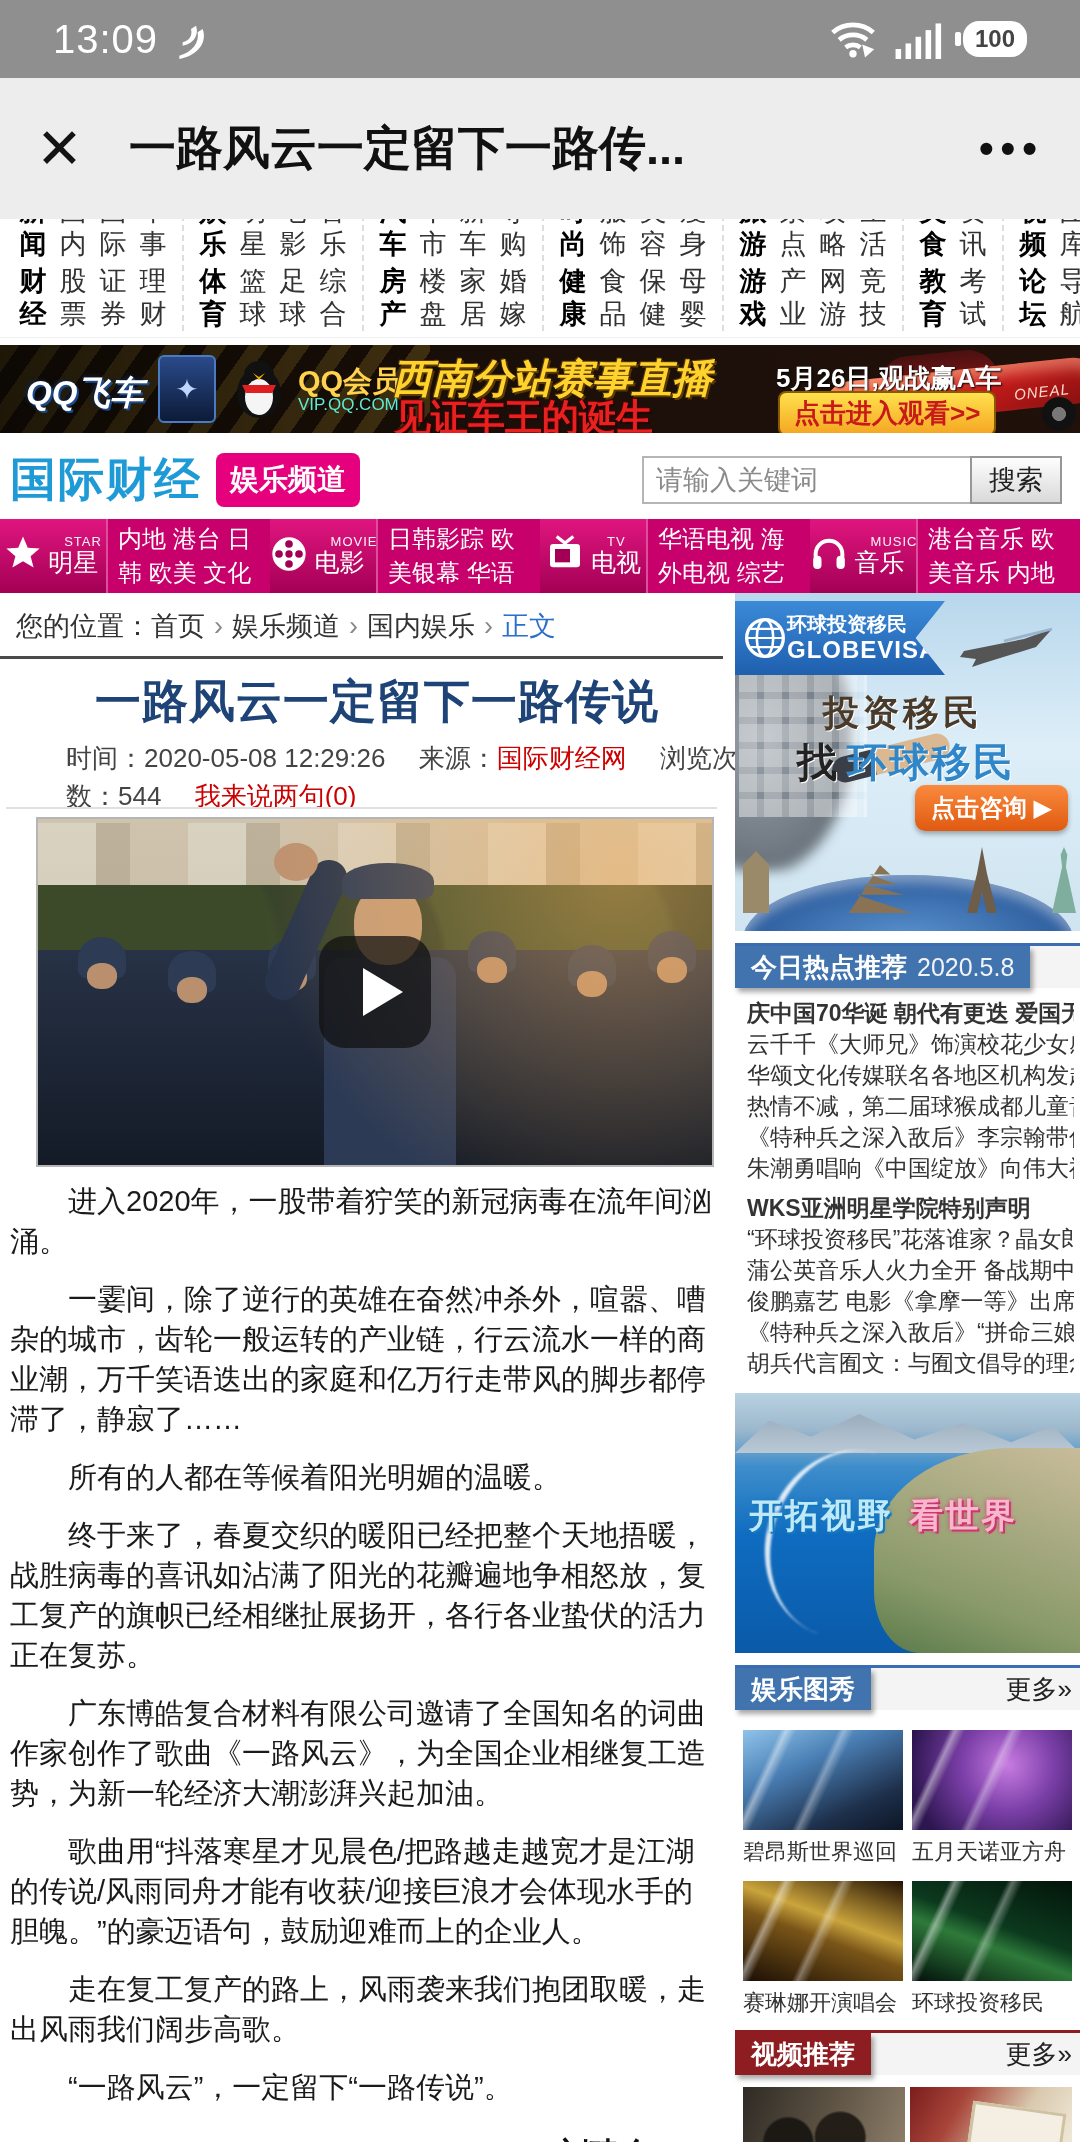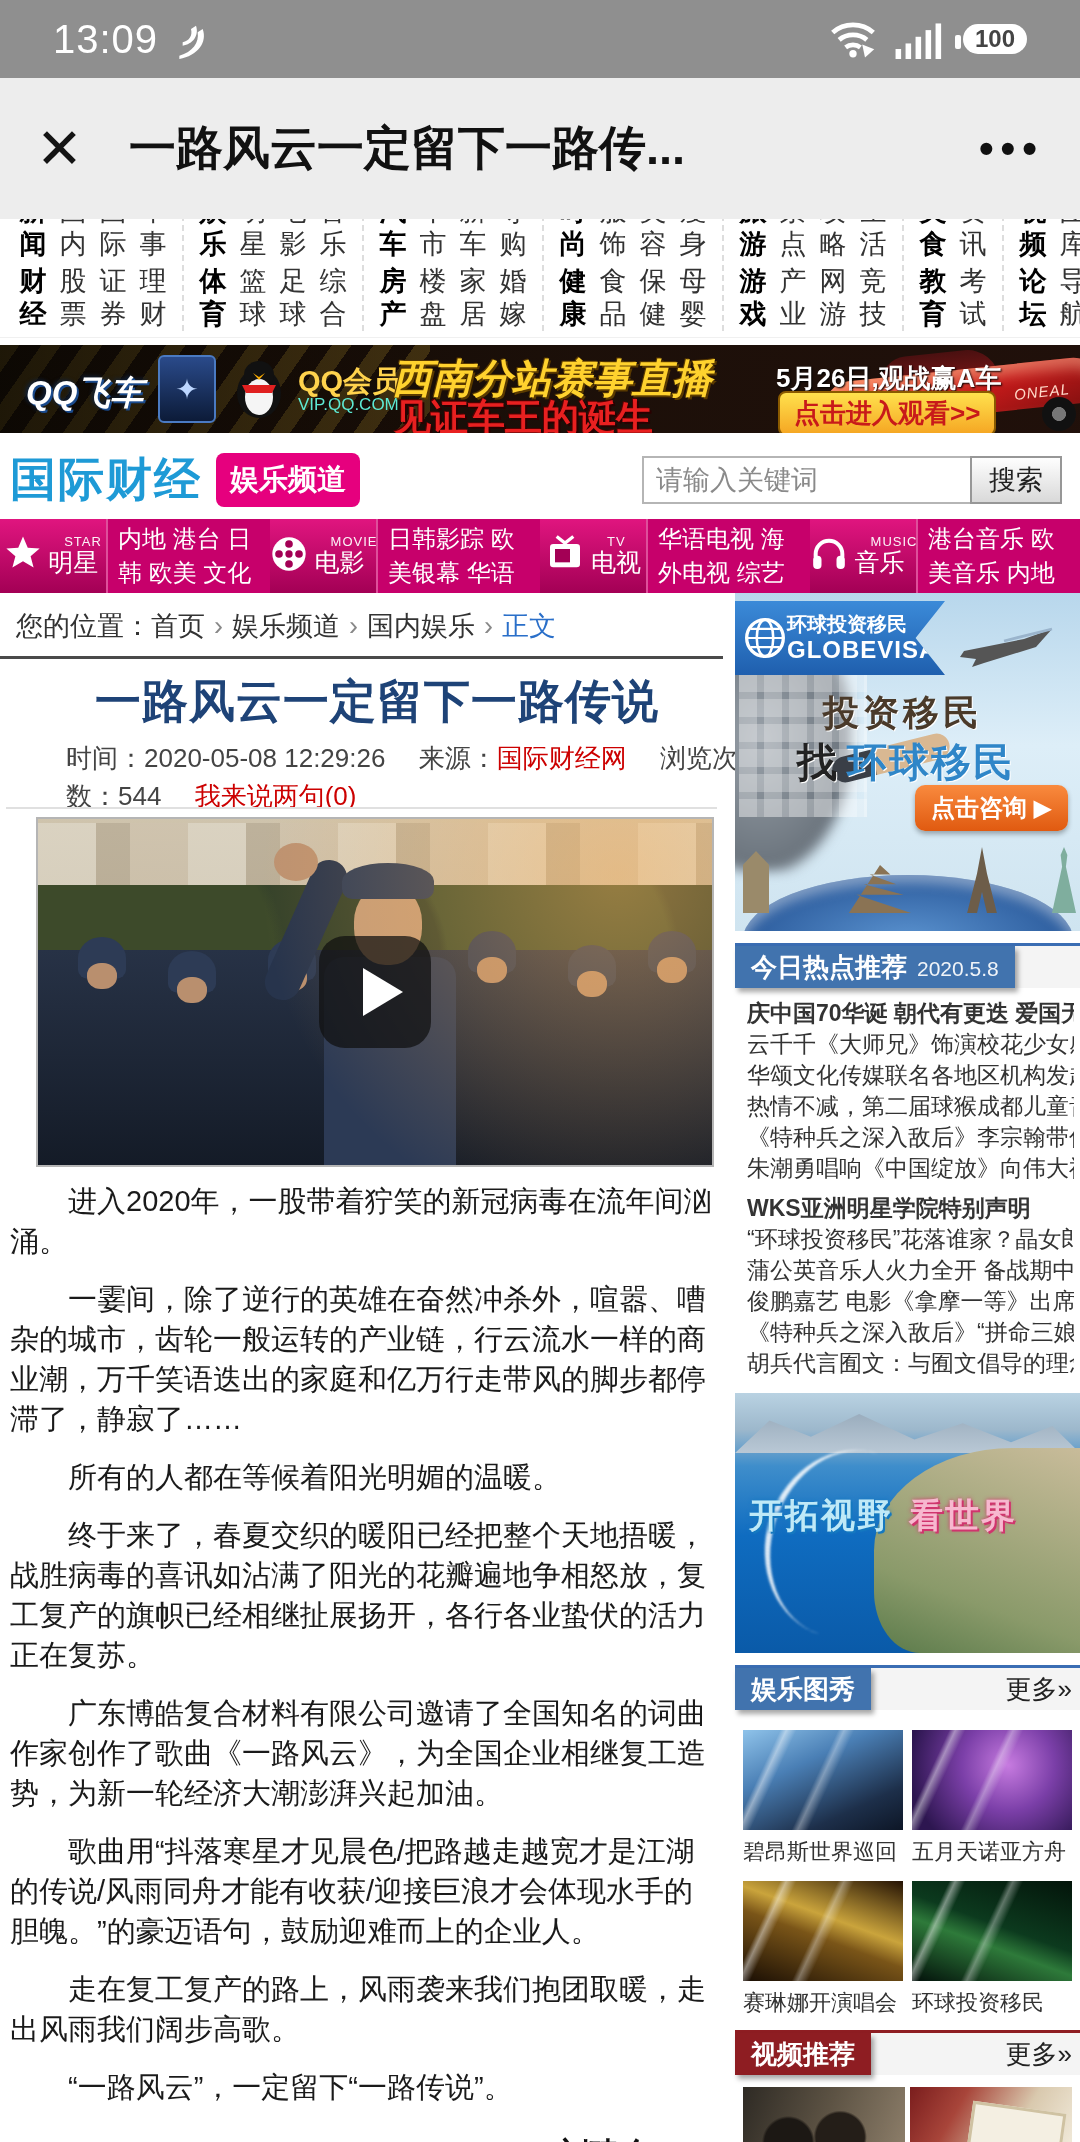--- a/index.html
+++ b/index.html
@@ -6,21 +6,21 @@
   body{width:1080px;height:2142px;overflow:hidden;background:#fff;
        font-family:"Liberation Sans","DejaVu Sans",sans-serif;color:#222;}
   .page{position:relative;width:1080px;height:2142px;overflow:hidden;}
 
   
   .status{height:78px;background:#8f8f8f;display:flex;align-items:center;padding:0 53px;box-sizing:border-box;}
   .time{color:#fff;font-size:40px;font-weight:500;letter-spacing:1px;}
   .carrier{margin-left:16px;display:flex;align-items:center;}
   .sp{flex:1;}
   .sicon{display:flex;align-items:center;margin-left:18px;}
-  .batt{width:64px;height:30px;background:#fff;border-radius:16px;display:flex;align-items:center;justify-content:center;
+  .batt{width:64px;height:36px;background:#fff;border-radius:16px;display:flex;align-items:center;justify-content:center;
         font-size:24px;font-weight:bold;color:#444;position:relative;margin-left:18px;}
   .batt::before{content:"";position:absolute;left:-8px;top:11px;width:6px;height:14px;background:#fff;border-radius:2px;}
 
   
   .bheader{height:141px;background:#ededed;display:flex;align-items:center;padding:0 36px;box-sizing:border-box;}
   .close{font-size:56px;color:#141414;font-weight:300;line-height:1;cursor:pointer;}
   .btitle{font-size:47px;color:#111;font-weight:bold;margin-left:46px;flex:1;white-space:nowrap;overflow:hidden;}
   .menu{font-size:42px;color:#111;letter-spacing:7px;font-weight:bold;}
 
   
@@ -142,21 +142,21 @@
   .lm-pagoda{left:108px;width:74px;height:48px;background:#8a7354;clip-path:polygon(50% 0,64% 20%,36% 20%,72% 40%,28% 40%,82% 62%,18% 62%,92% 100%,8% 100%);}
   .lm-eiffel{left:216px;width:62px;height:66px;background:#6d5d49;clip-path:polygon(50% 0,58% 40%,74% 100%,58% 100%,50% 68%,42% 100%,26% 100%,42% 40%);}
   .lm-liberty{right:4px;width:24px;height:66px;background:#7fae9e;clip-path:polygon(50% 0,64% 12%,58% 30%,100% 100%,0 100%,42% 30%,36% 12%);}
   .globe2{position:absolute;bottom:-74px;left:50%;transform:translateX(-50%);width:330px;height:130px;border-radius:50%;
           background:radial-gradient(#5a92cf,#2d5d9e 70%);box-shadow:inset 0 8px 12px rgba(255,255,255,.4);z-index:1;}
 
   
   .shead{border-top:3px solid #3a6db3;position:relative;height:42px;margin-top:12px;background:#f4f4f4;}
   .shead .box{position:absolute;left:0;top:0;height:42px;background:#4173ae;color:#fff;font-size:26px;font-weight:bold;
               padding:0 16px;line-height:42px;box-shadow:3px 4px 5px rgba(0,0,0,.35);white-space:nowrap;}
-  .shead .date{font-weight:normal;font-size:21px;opacity:.92;margin-left:10px;}
+  .shead .date{font-weight:normal;font-size:25px;opacity:.92;margin-left:10px;}
   .shead .more{position:absolute;right:8px;top:0;font-size:26px;color:#222;line-height:42px;cursor:pointer;}
   .shead.redh{border-top-color:#8e1d22;}
   .shead.redh .box{background:#8e1d22;}
 
   
   .hotlist{list-style:none;margin:10px 0 14px 0;padding:0 6px 0 12px;}
   .hotlist li{font-size:23px;line-height:31px;color:#333;white-space:nowrap;overflow:hidden;cursor:pointer;}
   .hotlist li.b{font-weight:bold;}
   .hotlist li.gap{margin-top:9px;}
 

